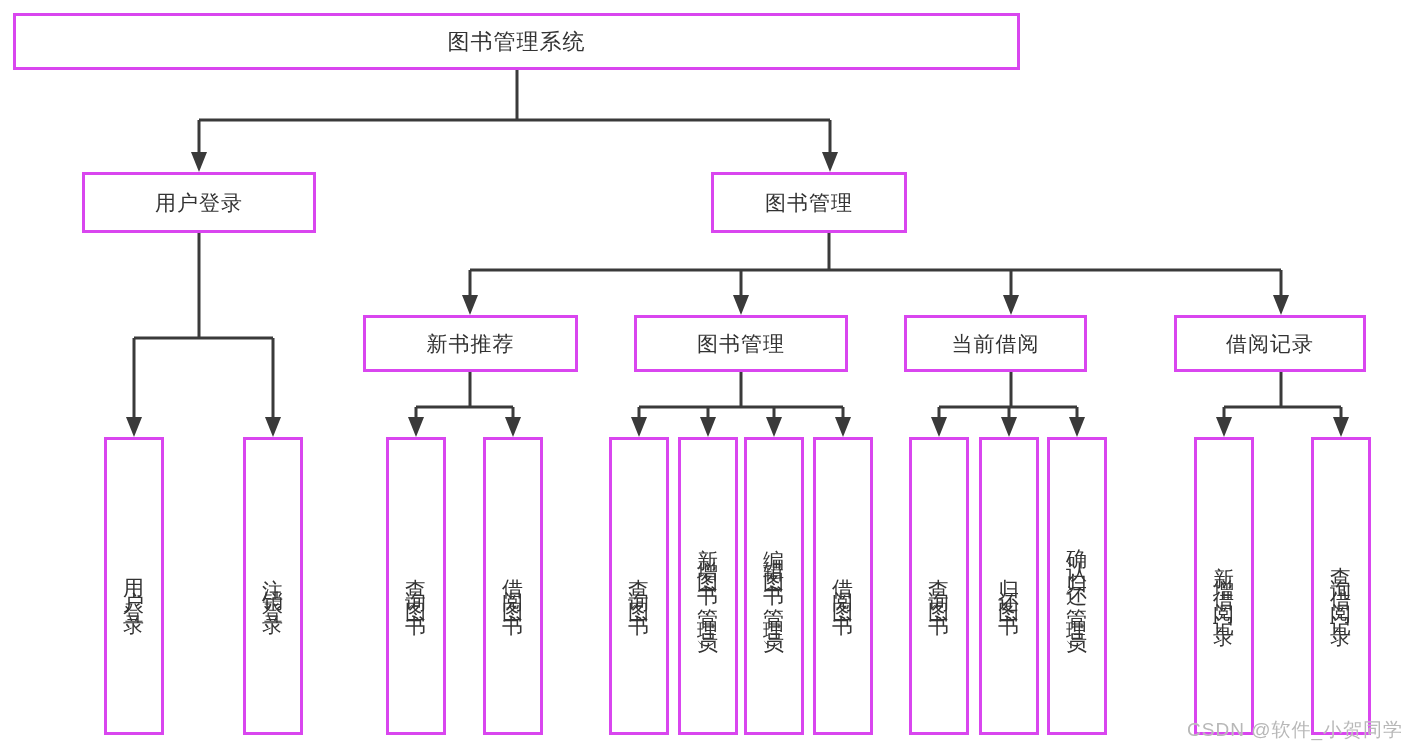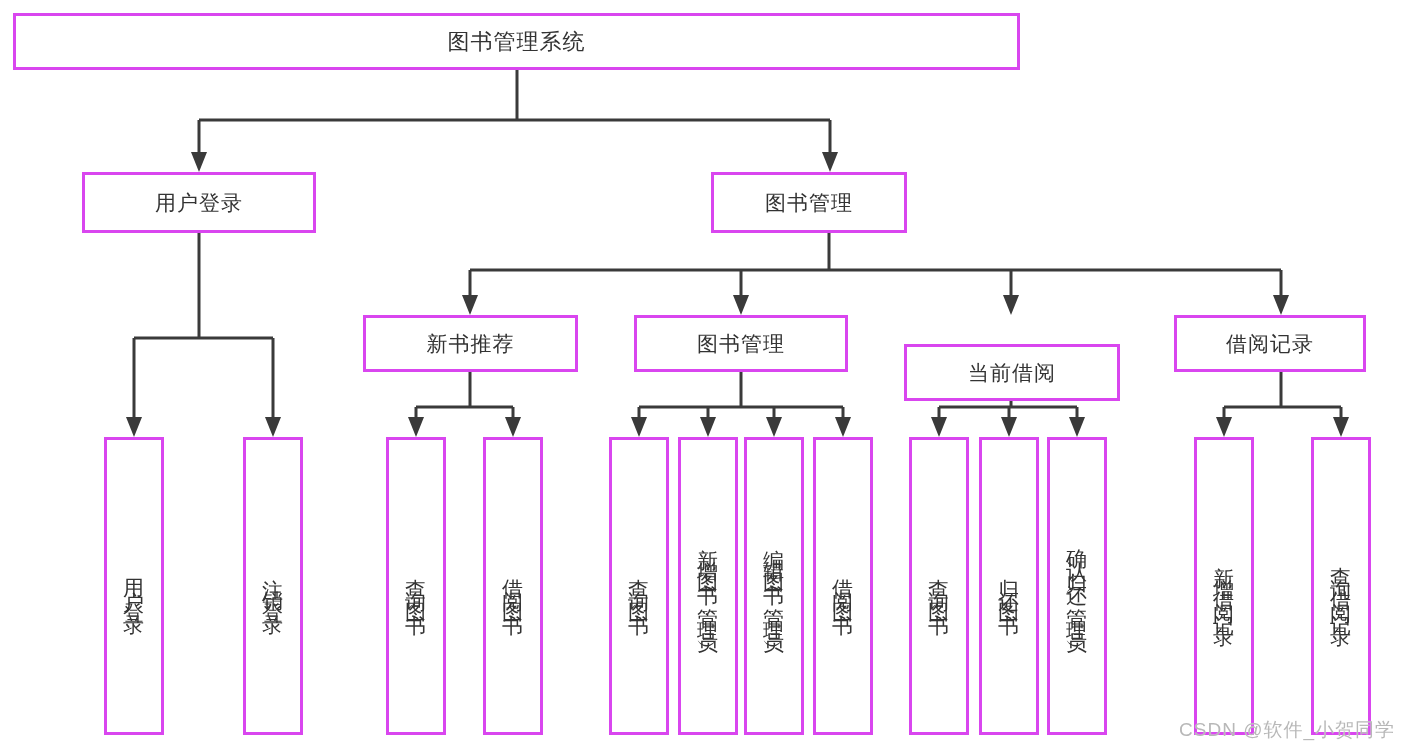--- a/index.html
+++ b/index.html
@@ -29,21 +29,21 @@
     text-orientation:mixed;
     letter-spacing:12px;
     font-size:21px;
     line-height:1;
     white-space:nowrap;
   }
   #connector-layer{position:absolute;left:0;top:0;z-index:0;}
   .box{z-index:1;}
   #watermark{
     position:absolute;
-    right:10px;bottom:4px;
+    right:2px;bottom:4px;
     font-size:19px;
     color:#b8b8b8;
     letter-spacing:1px;
     z-index:3;
     text-shadow:0 0 1px rgba(255,255,255,.6);
   }
 </style>
 </head>
 <body>
 
@@ -102,21 +102,21 @@
   <div class="box" style="left:711px;top:172px;width:196px;height:61px;">
     <span>图书管理</span>
   </div>
 
   <div class="box" style="left:363px;top:315px;width:215px;height:57px;font-family:Liberation Mono, monospace;">
     <span>新书推荐</span>
   </div>
   <div class="box" style="left:634px;top:315px;width:214px;height:57px;">
     <span>图书管理</span>
   </div>
-  <div class="box" style="left:904px;top:315px;width:216px;height:57px;margin-top:29px;">
+  <div class="box" style="left:904px;top:315px;width:183px;height:57px;">
     <span>当前借阅</span>
   </div>
   <div class="box" style="left:1174px;top:315px;width:192px;height:57px;">
     <span>借阅记录</span>
   </div>
 
   <div class="box leaf" style="left:104px;">
     <span class="vtext">用户登录</span>
   </div>
   <div class="box leaf" style="left:243px;">

